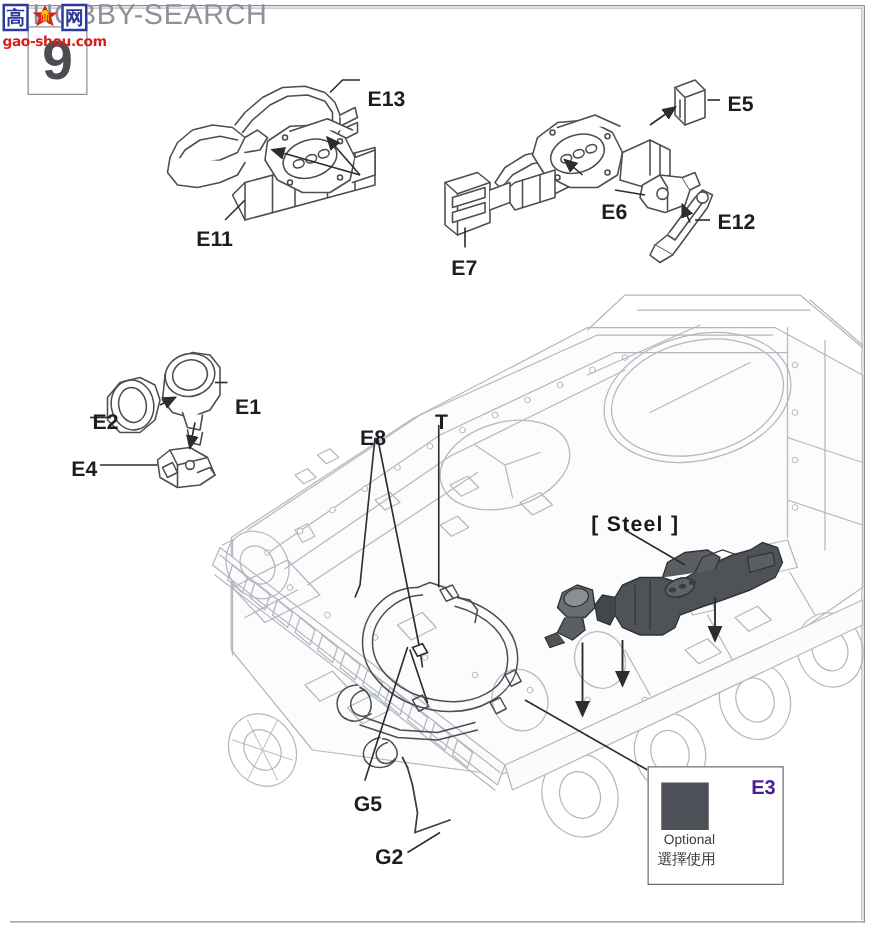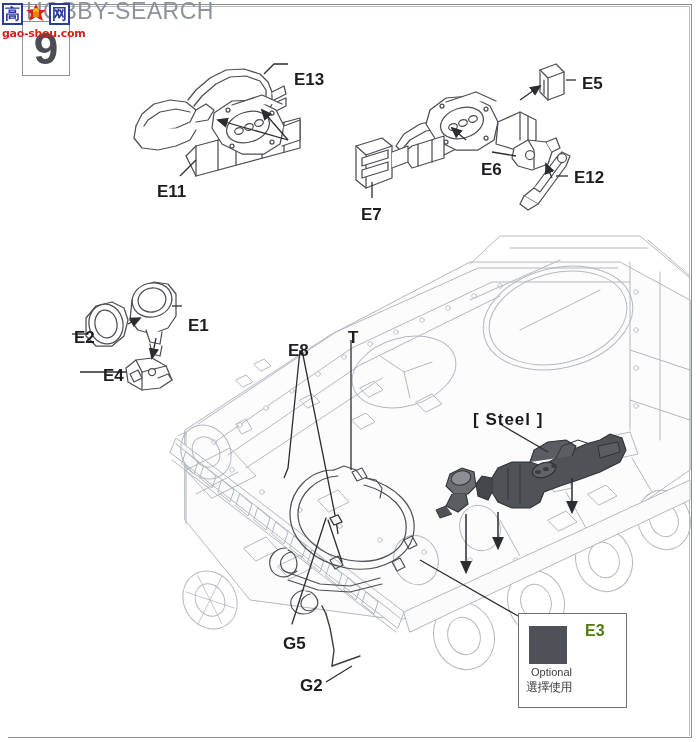--- a/index.html
+++ b/index.html
@@ -140,22 +140,22 @@
     position: absolute;
     left: 7px; top: 65px;
     width: 52px;
     font-size: 12px;
     color: #3a3d42;
     font-family: "DejaVu Sans", sans-serif;
     letter-spacing: -0.5px;
   }
   #opt-e3-label {
     position: absolute;
-    left: 66px; top: 8px;
-    font-size: 16px; font-weight: 700; color: #4d7c0f;
+    left: 82px; top: 8px;
+    font-size: 16px; font-weight: 700; color: #4c1d95;
   }
   svg.layer {
     position: absolute; left: 0; top: 0;
     width: 700px; height: 742px;
     z-index: 10;
     pointer-events: none;
   }
   svg.layer.back { z-index: 5; }
 </style>
 </head>
@@ -554,21 +554,21 @@
   </div>
 
   <div class="plabel" style="left:294px; top:58px;margin-top:12px;">E13</div>
   <div class="plabel" style="left:157px; top:182px;">E11</div>
   <div class="plabel" style="left:582px; top:74px;">E5</div>
   <div class="plabel" style="left:481px; top:160px;">E6</div>
   <div class="plabel" style="left:574px; top:168px;">E12</div>
   <div class="plabel" style="left:361px; top:205px;">E7</div>
   <div class="plabel" style="left:188px; top:300px;margin-top:16px;">E1</div>
   <div class="plabel" style="left:50px;  top:328px;margin-left:24px;">E2</div>
-  <div class="plabel" style="left:57px;  top:366px;margin-left:46px;">E4</div>
+  <div class="plabel" style="left:57px;  top:366px;">E4</div>
   <div class="plabel" style="left:288px; top:341px;">E8</div>
   <div class="plabel" style="left:348px; top:328px;">T</div>
   <div class="plabel" style="left:283px; top:634px;">G5</div>
   <div class="plabel" style="left:300px; top:676px;">G2</div>
 
   <div id="steel-label" style="left:473px; top:410px;">[ Steel ]</div>
 
   <div id="optional-box">
     <div id="opt-icon"></div>
     <div id="opt-caption-en">Optional</div>

